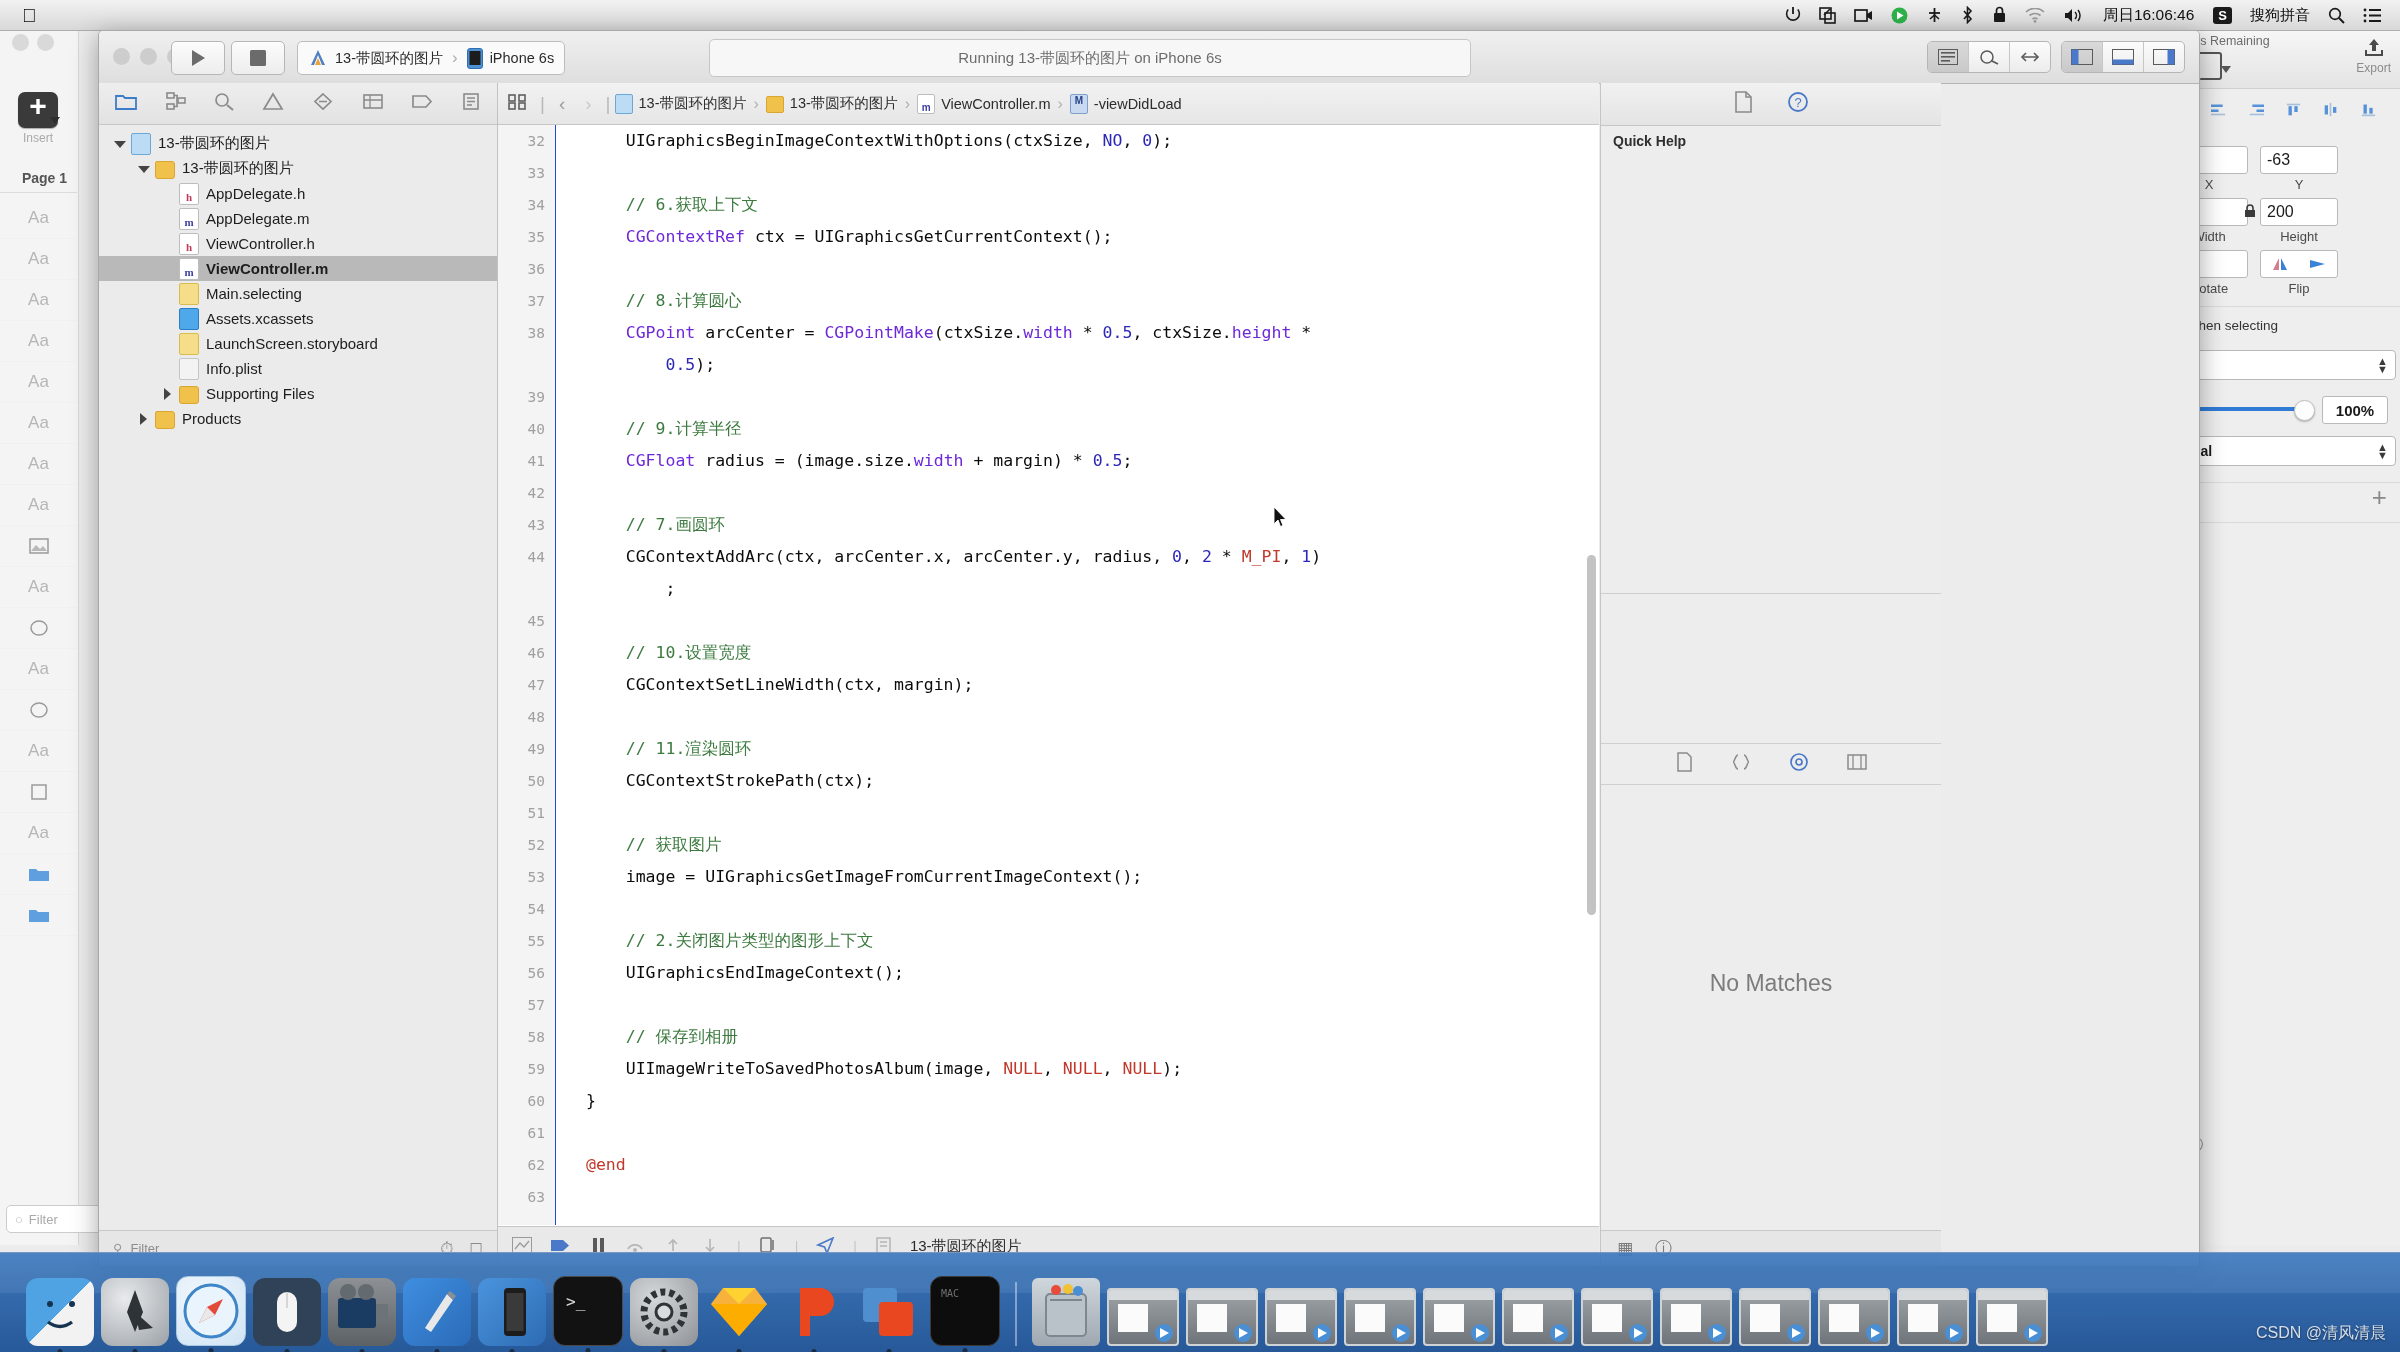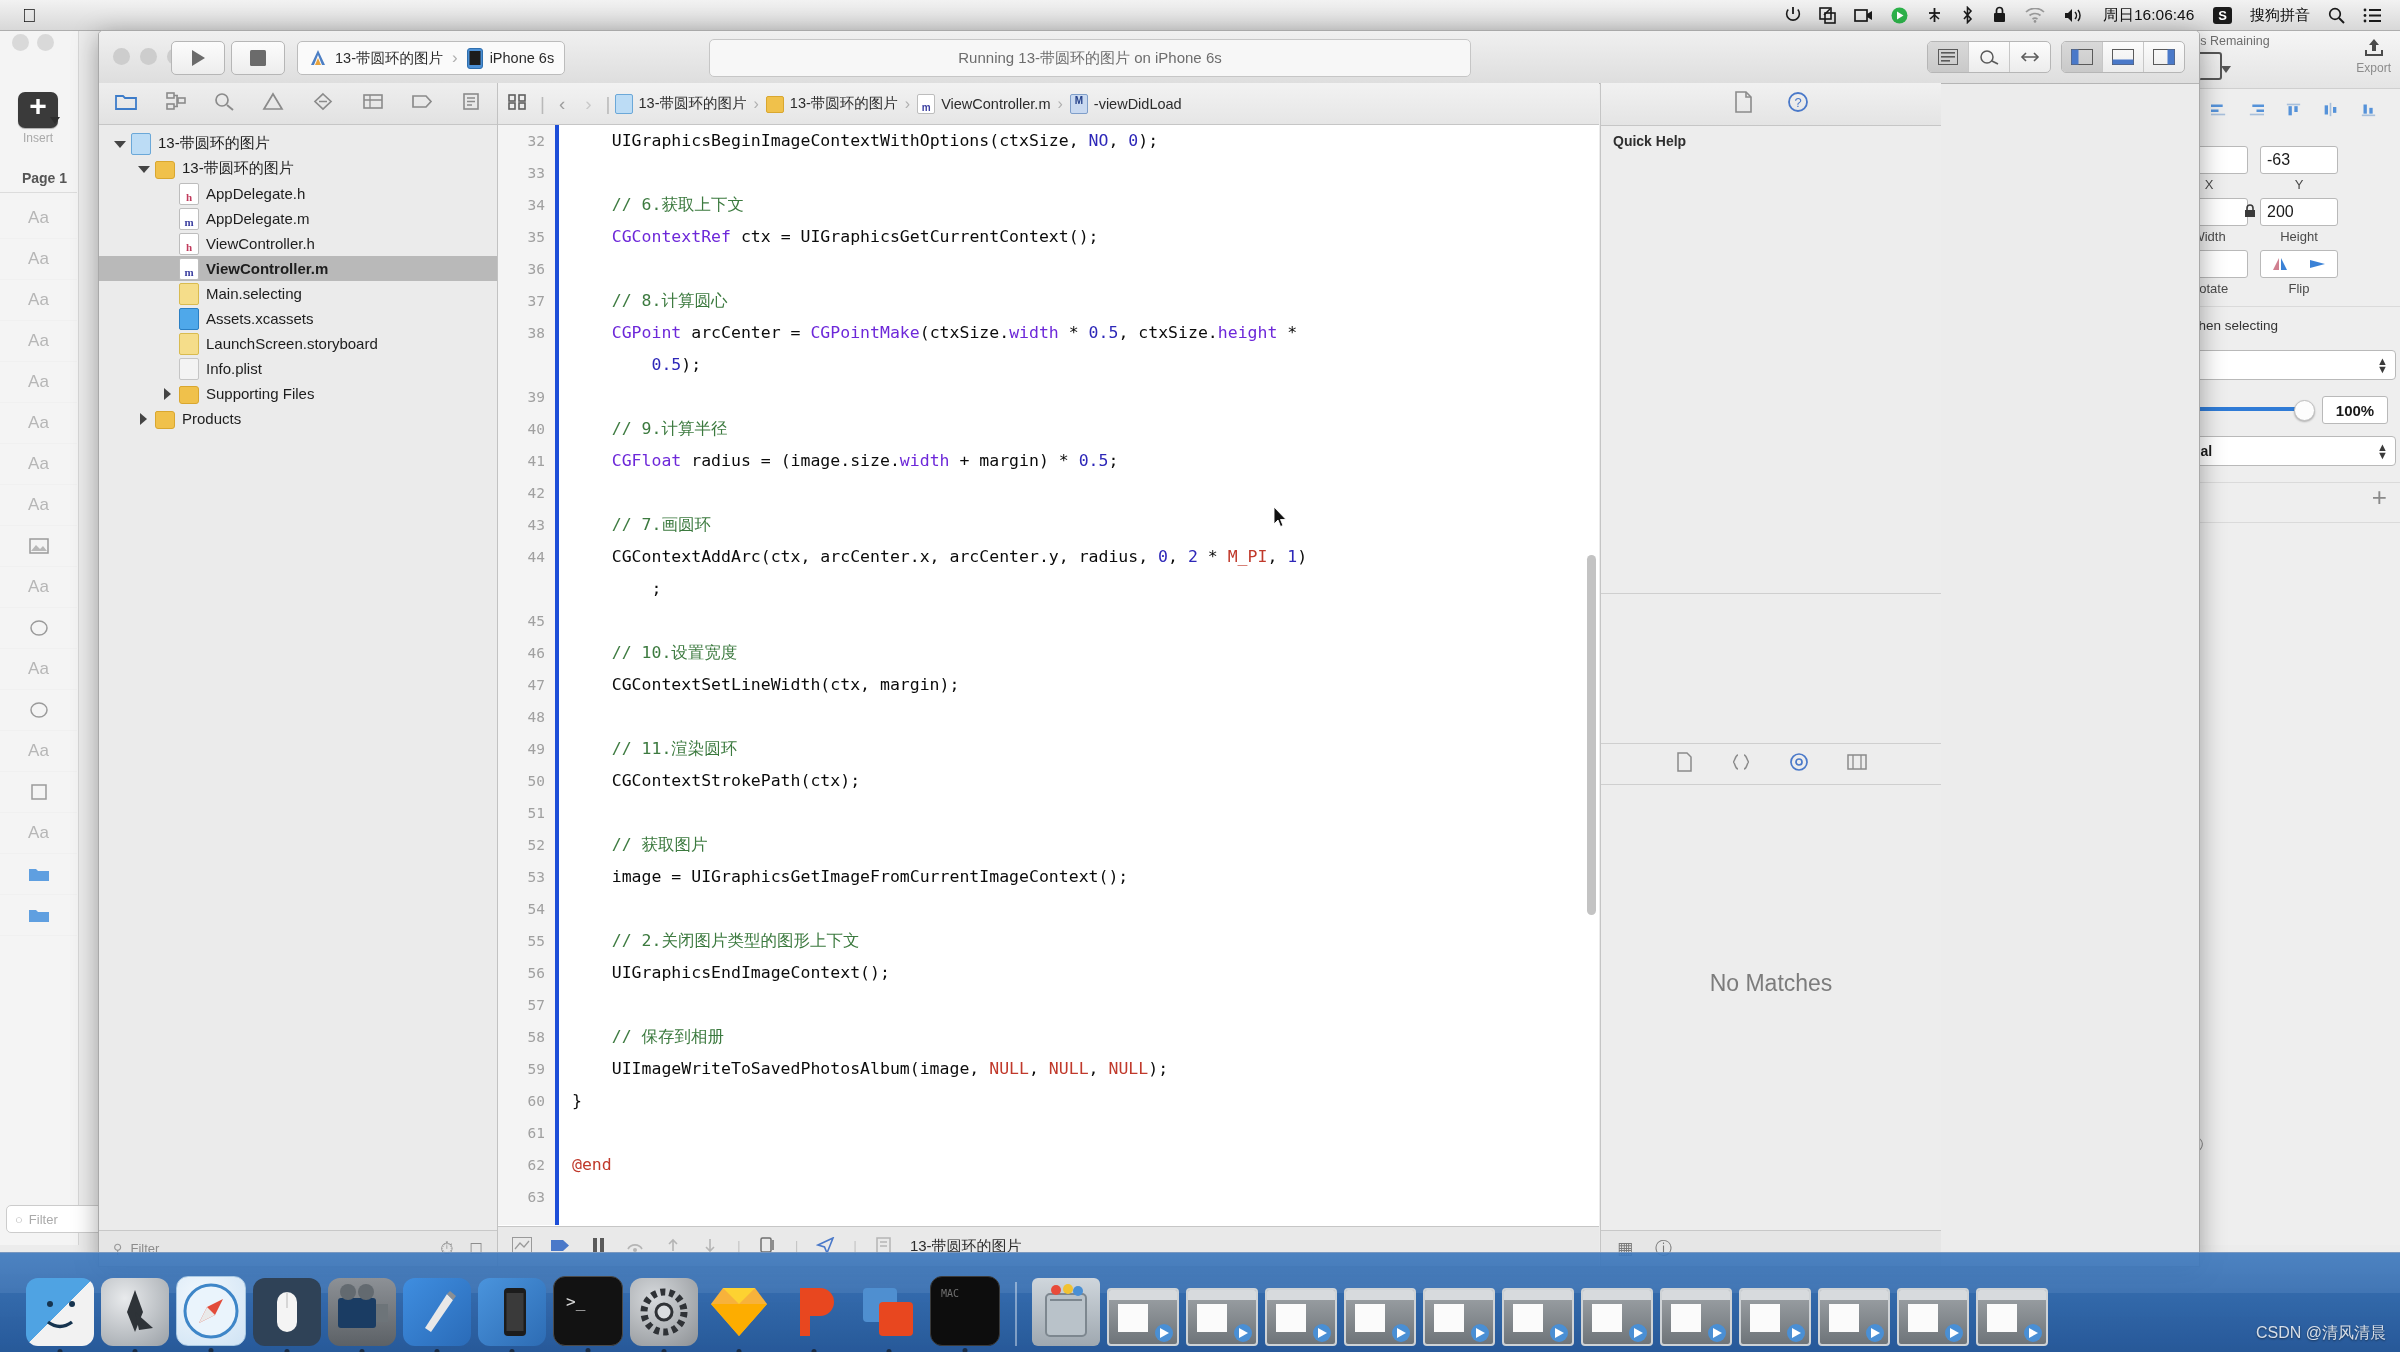--- a/index.html
+++ b/index.html
@@ -135,24 +135,24 @@
   
   #editor{position:absolute;left:399px;top:52px;width:1101px;height:1183px;background:#ffffff;}
   #jumpbar{position:absolute;left:0;top:0;width:1101px;height:42px;
     background:linear-gradient(#f2f2f2,#e6e6e6);border-bottom:1px solid #c6c6c6;
     display:flex;align-items:center;font-size:14.5px;color:#2c2c2c;padding-left:10px;box-sizing:border-box;}
   #jumpbar .jb-sep{color:#b0b0b0;margin:0 7px;font-size:16px;}
   #jumpbar .jic{width:16px;height:18px;margin-right:6px;position:relative;flex:none;}
   #code{position:absolute;left:0;top:42px;width:1101px;height:1100px;overflow:hidden;
     font-family:"DejaVu Sans Mono","Liberation Mono",monospace;font-size:16.5px;line-height:32px;}
   #gutter{position:absolute;left:0;top:0;width:57px;height:1100px;background:#f4f4f4;
-    border-right:4px solid #1d4ed8;}
+    border-right:1px solid #1d4ed8;}
   .ln{height:32px;text-align:right;padding-right:10px;color:#a0a0a0;font-size:14.5px;
     font-family:"DejaVu Sans Mono",monospace;line-height:32px;}
-  #codetext{position:absolute;left:43px;top:0;width:1044px;height:1100px;padding-left:31px;
+  #codetext{position:absolute;left:57px;top:0;width:1044px;height:1100px;padding-left:31px;
     box-sizing:border-box;white-space:pre;color:#0b0b0b;}
   .cl{height:32px;}
   .cmt{color:#3c7a3f;}
   .typ{color:#6d28d9;}
   .num{color:#2d27b8;}
   .mac{color:#c0392b;}
   #vscroll{position:absolute;right:3px;top:430px;width:9px;height:360px;border-radius:5px;background:#c3c3c3;}
   #cursor{position:absolute;left:776px;top:382px;width:14px;height:21px;}
   #dbgbar{position:absolute;left:0;bottom:0;width:1101px;height:40px;background:#e9e9e9;
     border-top:1px solid #c6c6c6;display:flex;align-items:center;gap:18px;padding:0 14px;box-sizing:border-box;

